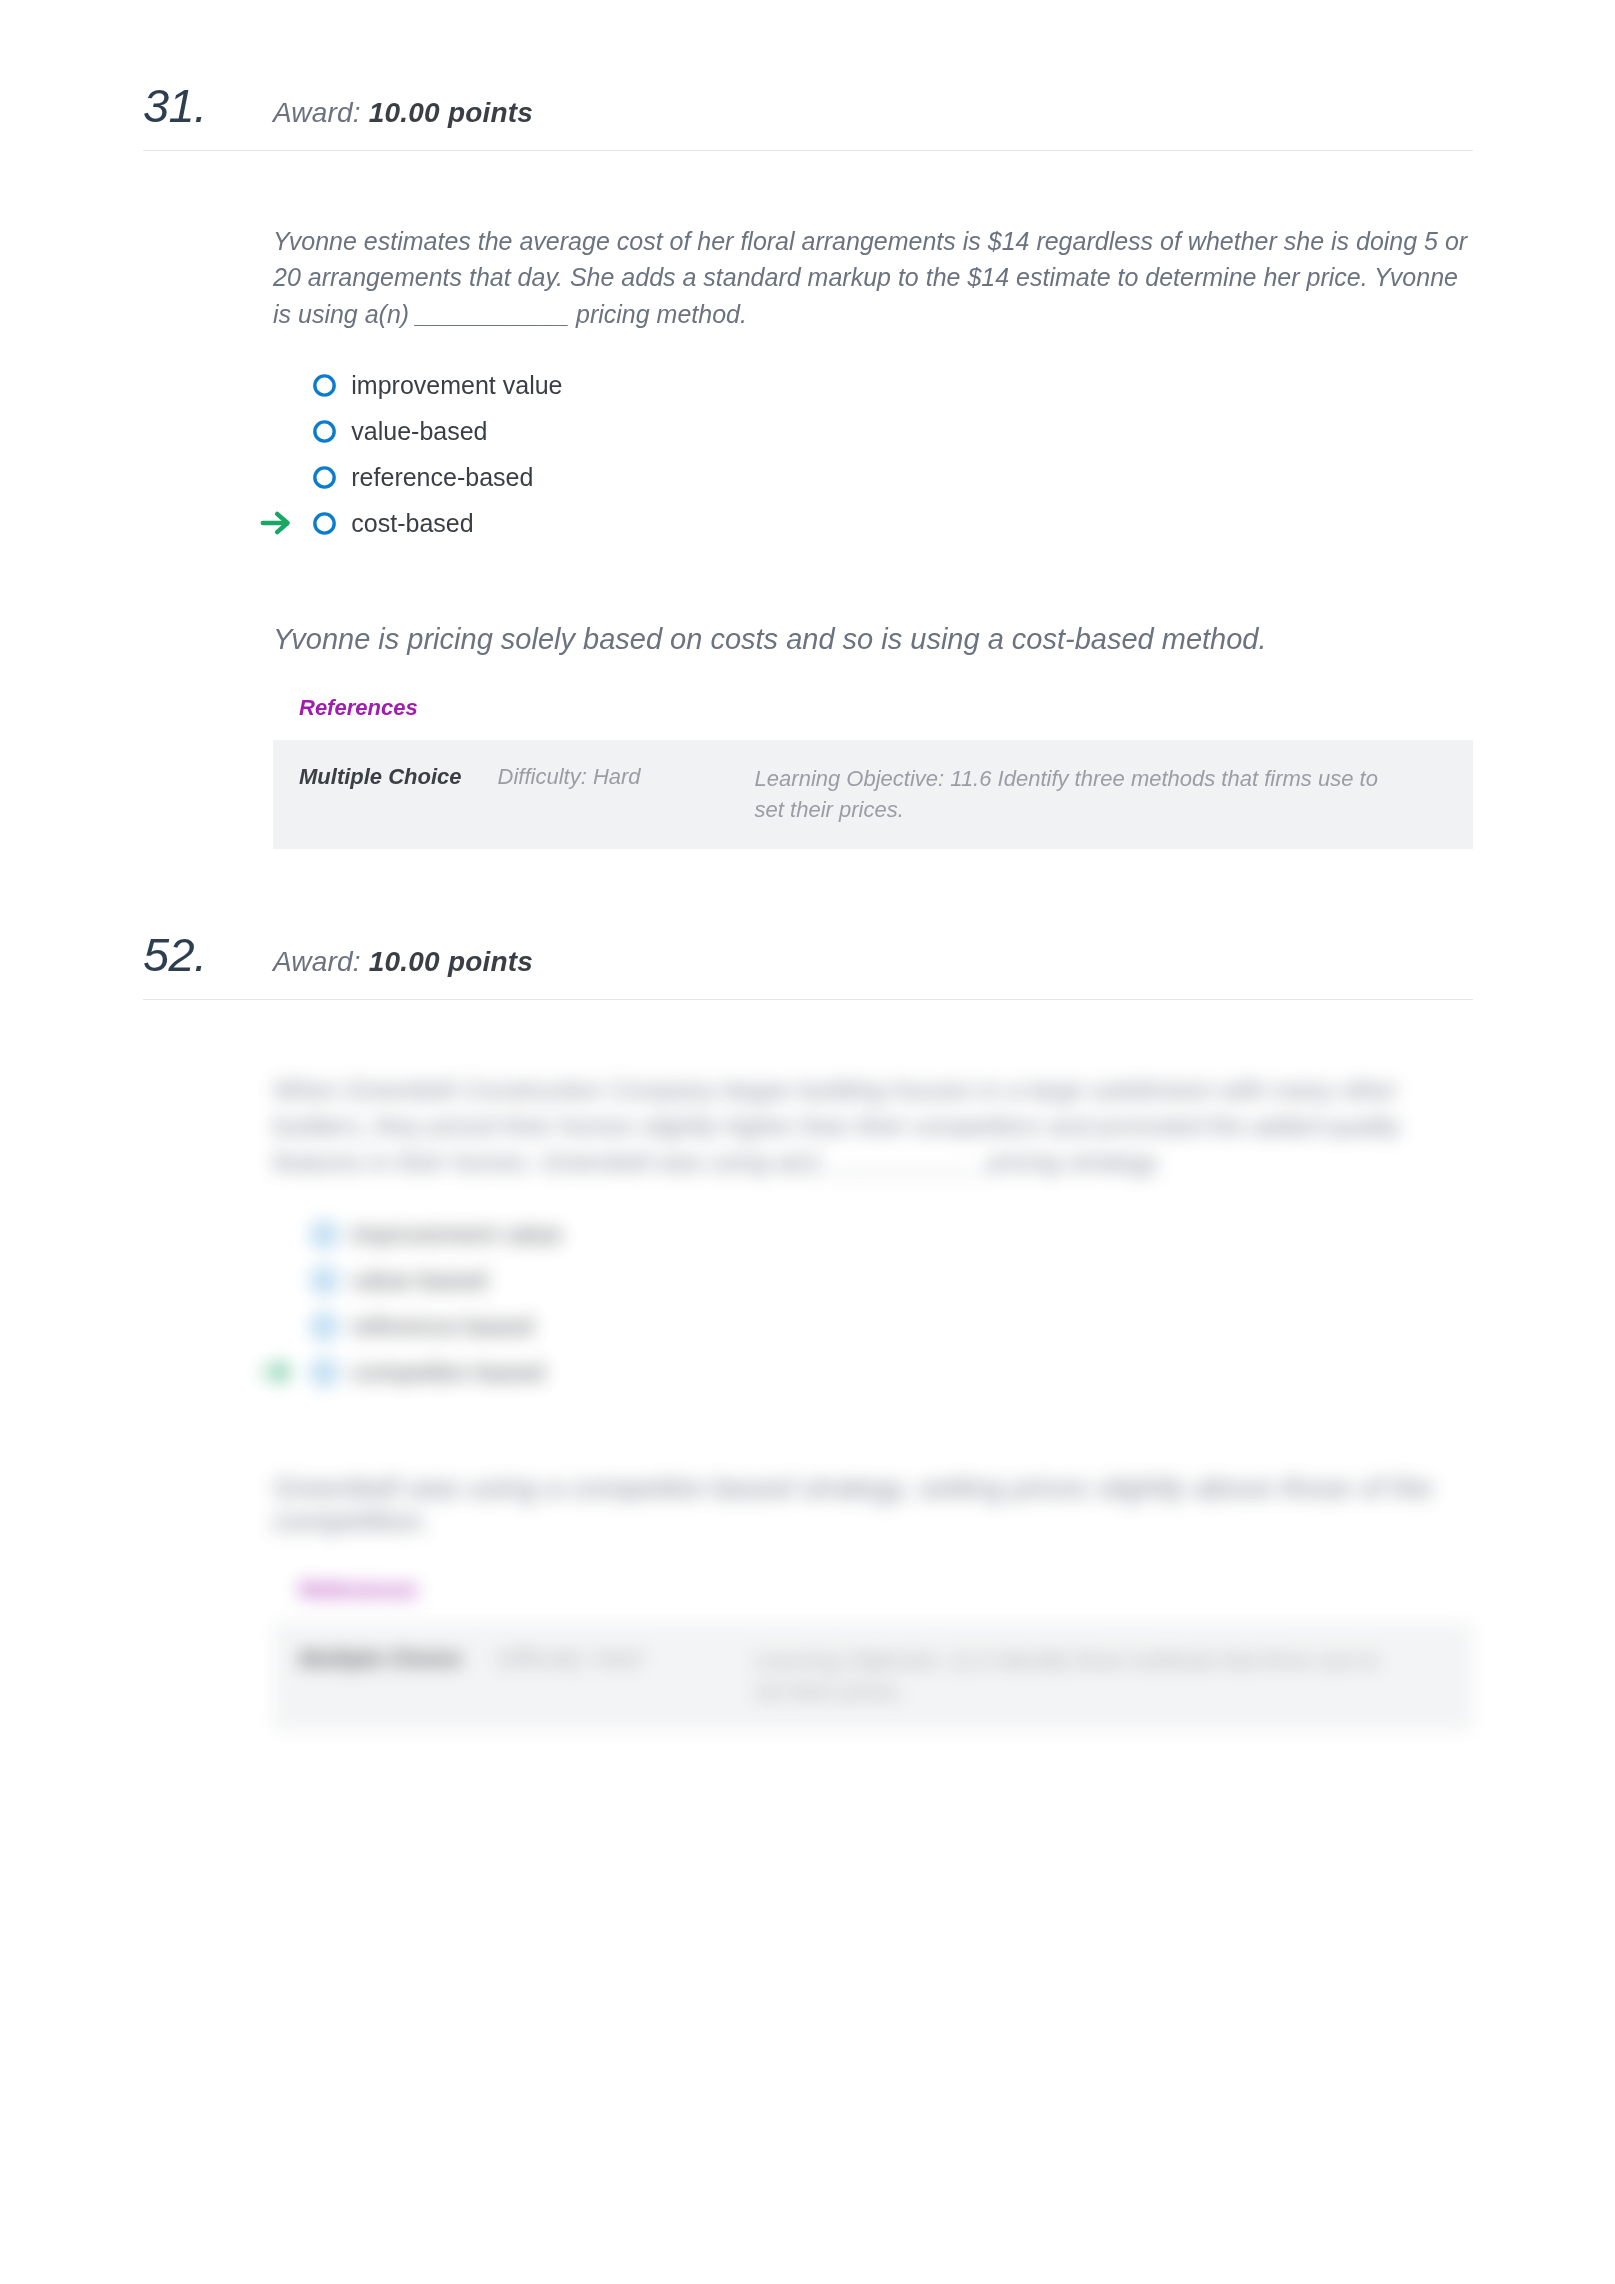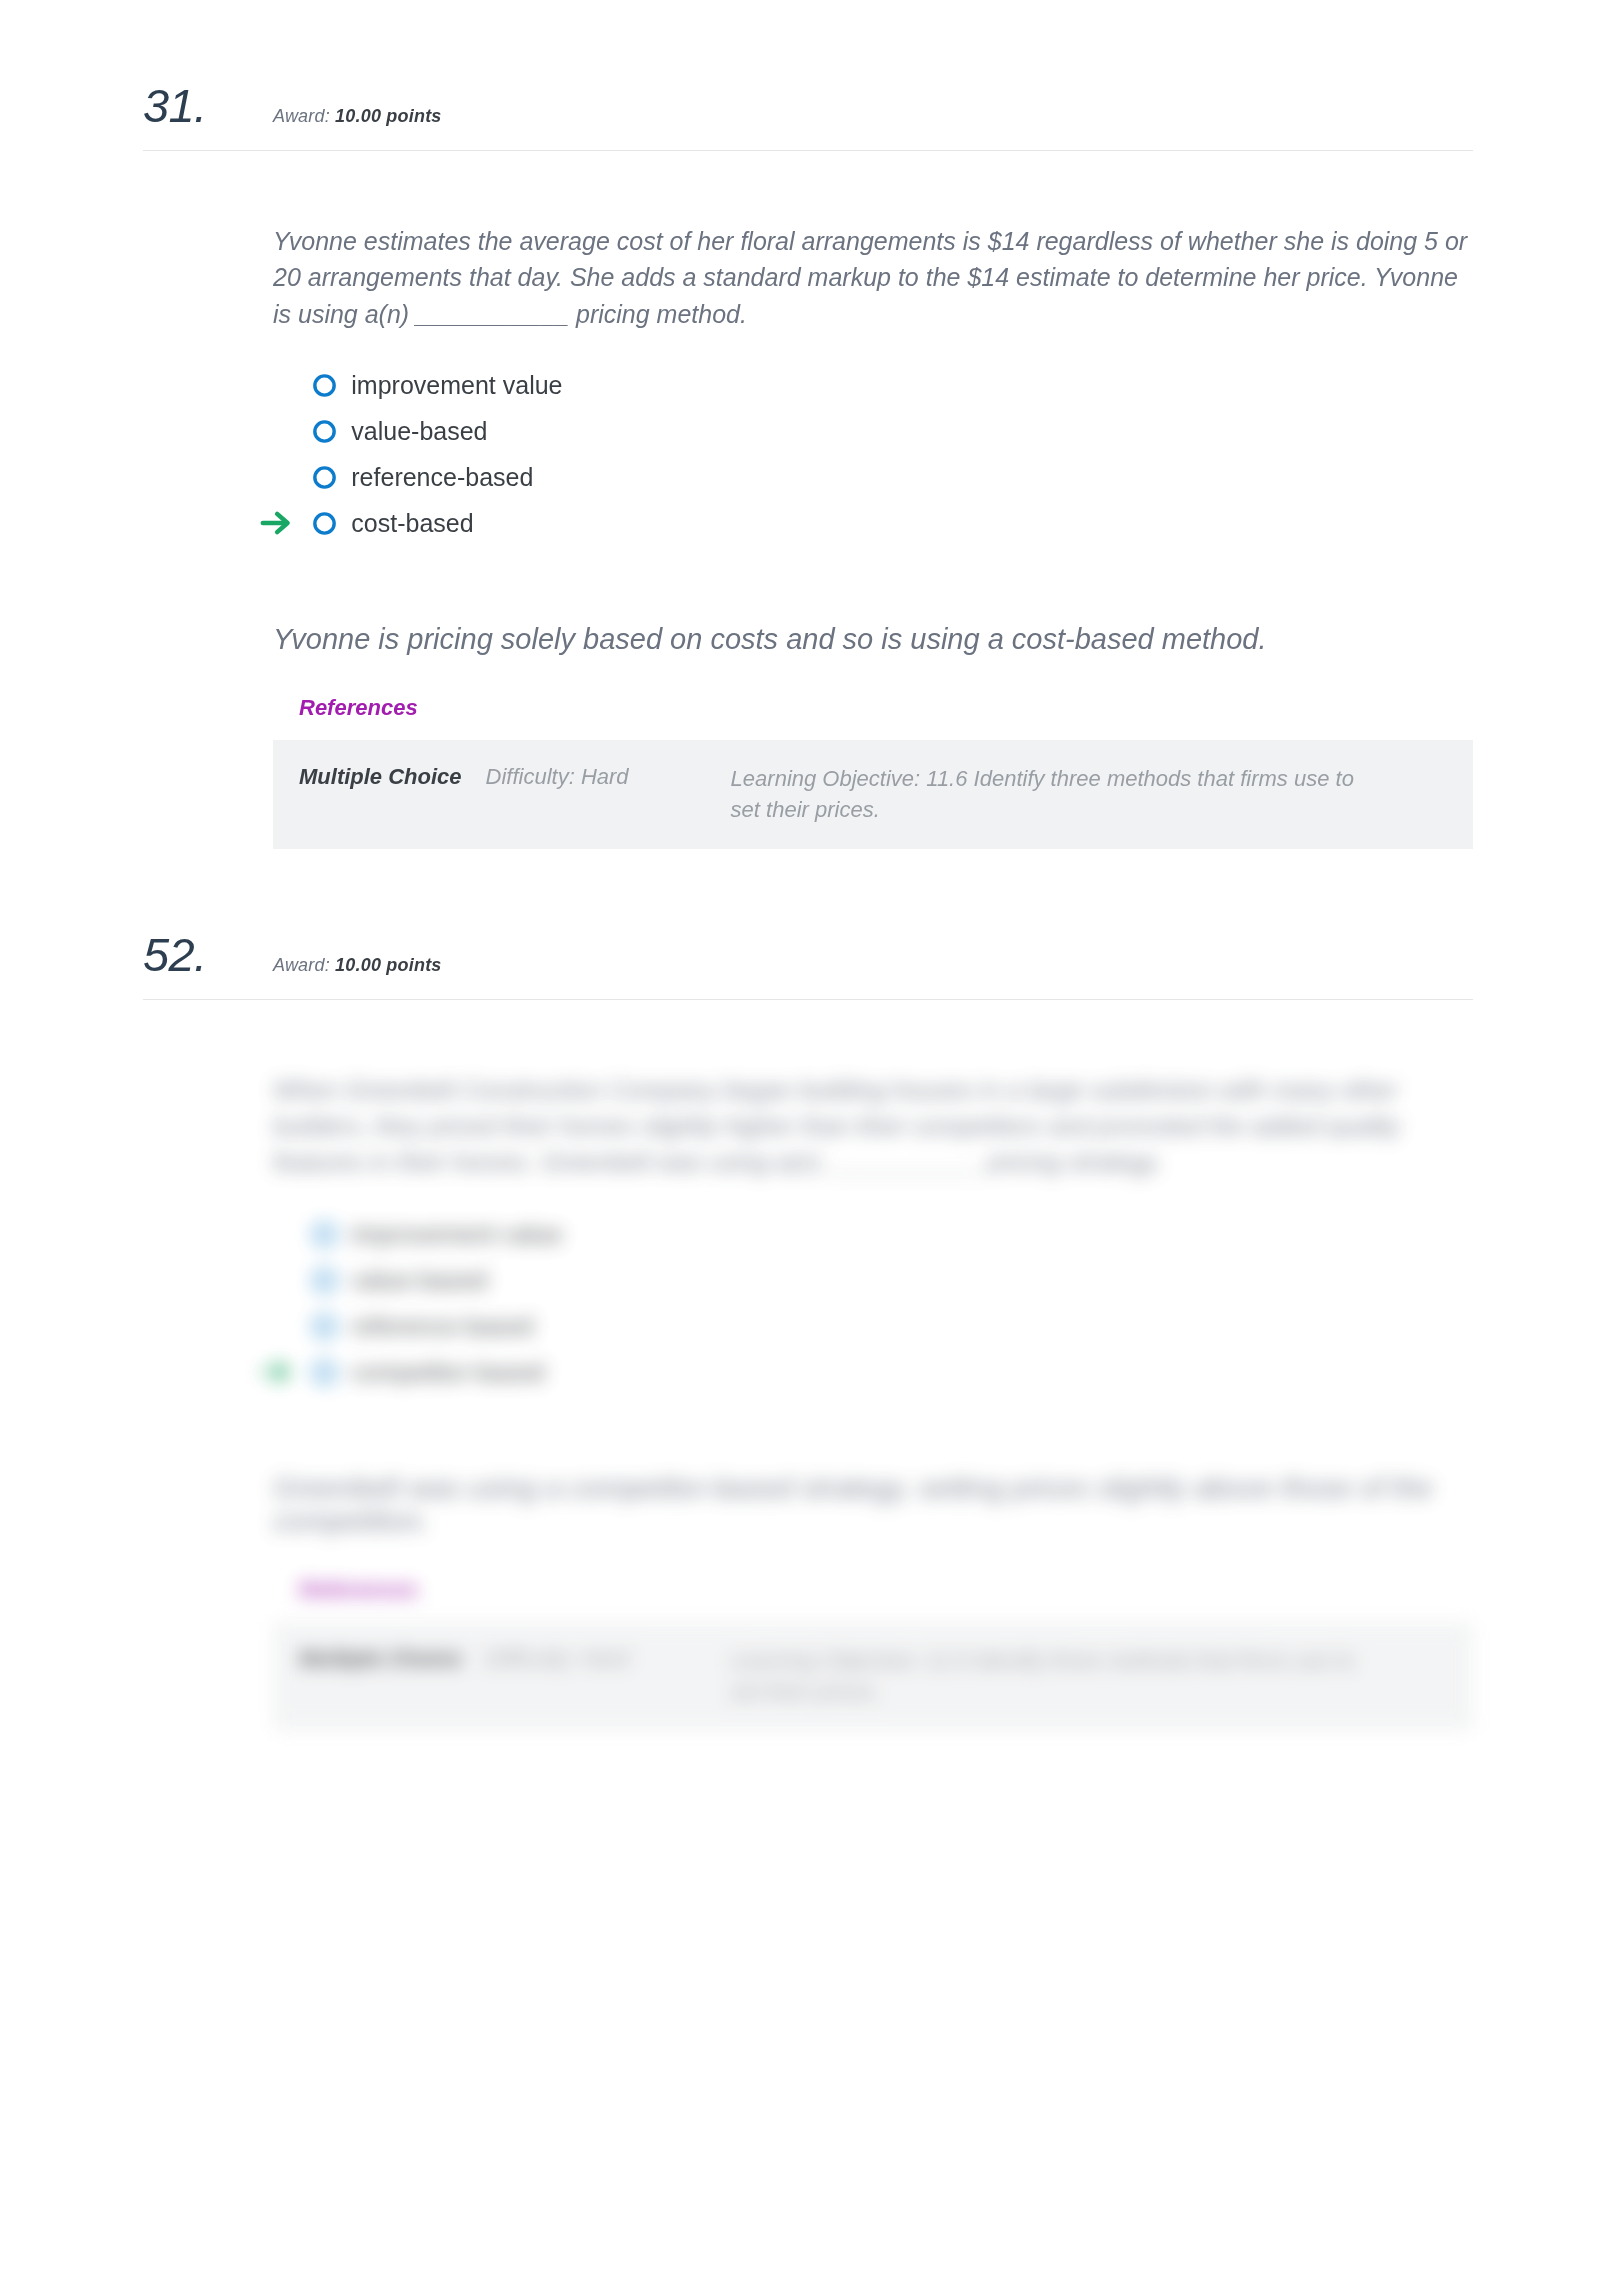--- a/index.html
+++ b/index.html
@@ -28,21 +28,21 @@
     font-style: italic;
     font-size: 47px;
     font-weight: 500;
     color: #2d3e50;
     width: 130px;
     letter-spacing: -0.7px;
     flex: 0 0 auto;
   }
   .q-award {
     font-style: italic;
-    font-size: 18px;
+    font-size: 28px;
     color: #6b7280;
     letter-spacing: 0.2px;
   }
   .q-award .points { font-weight: 700; color: #3a3f45; }
   .q-body { margin-left: 130px; }
   .q-stem {
     font-style: italic;
     font-size: 25px;
     line-height: 1.45;
     color: #6b7280;
@@ -82,21 +82,21 @@
     font-style: italic;
     font-size: 22px;
     font-weight: 700;
     color: #a21caf;
     margin: 26px 0 19.6px 26px;
   }
   .meta-row {
     background: #f1f2f3;
     padding: 23.5px 26px;
     display: flex;
-    gap: 24px;
+    gap: 36px;
     font-style: italic;
     font-size: 22px;
     color: #8a8f95;
     align-items: flex-start;
   }
   .meta-row .mc { font-weight: 700; color: #3a3f45; flex: 0 0 auto; }
   .meta-row .diff { flex: 0 0 auto; color: #999ea4; }
   .meta-row .lo { margin-left: 78px; color: #999ea4; max-width: 639px; line-height: 1.4; }
 
   .blurred { filter: blur(9px); opacity: 0.82; }

